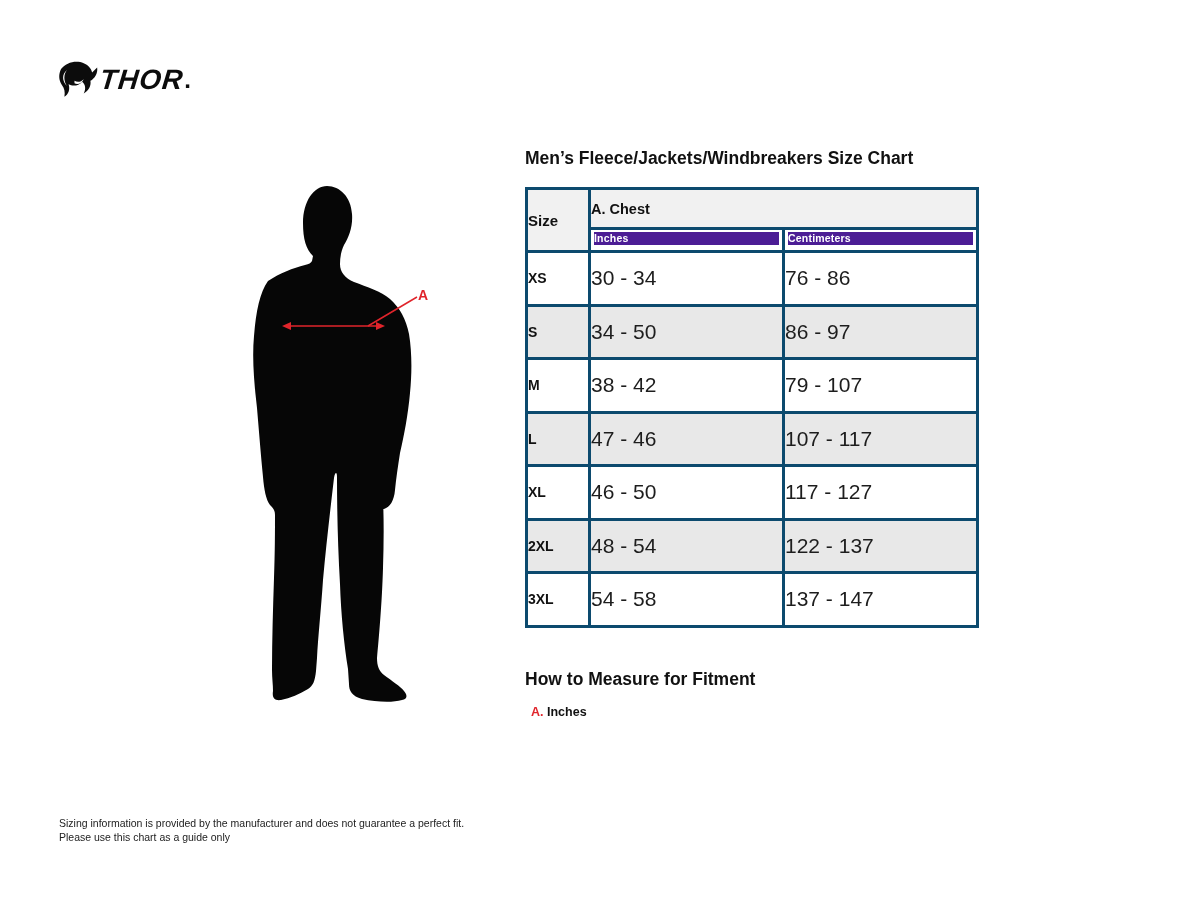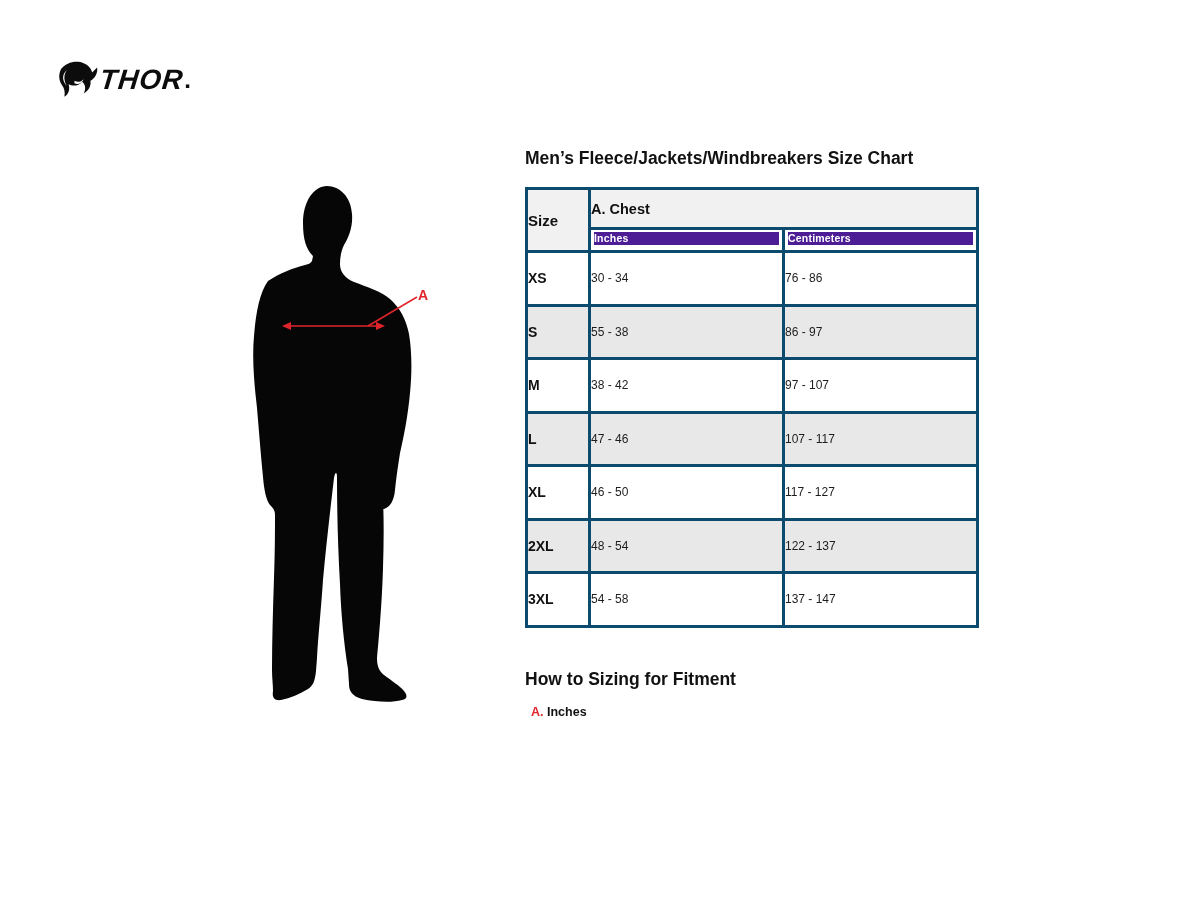--- a/index.html
+++ b/index.html
@@ -28,21 +28,21 @@
   tr.hdr-row { height:40px; }
   th.size-h { background:#f1f1f1; font-size:15px; font-weight:bold; color:#111; }
   th.group-h { background:#f1f1f1; font-size:14.5px; font-weight:bold; color:#111; border-bottom:none; }
   tr.bar-row { height:16px; }
   th.bar-cell { padding:0; border-top:none; background:#fff; }
   .bar-inner { background:#4c1d95; color:#fff; font-size:10.5px; font-weight:bold;
                height:13px; line-height:13px; margin:2px 3px 5px 3px; letter-spacing:.2px; }
   tr.data-row { height:53.5px; background:#fff;padding-left:37px; }
   tr.data-row.alt { background:#e8e8e8; }
   td.sz { font-size:14px; font-weight:bold; color:#111; }
-  td.val { font-size:12px; color:#1d1d1d;margin-top:34px; }
+  td.val { font-size:21px; color:#1d1d1d;margin-top:34px; }
 
   .howto-title { font-size:17.5px; font-weight:bold; color:#111; margin-top:41px; }
   .measure-item { margin-top:15px; padding-left:6px; }
   .measure-name { font-size:12.5px; font-weight:bold; color:#111; }
   .measure-letter { color:#e0242b; }
   .measure-desc { font-size:12.5px; color:#1c1c1c; margin-top:3px; padding-left:0; }
 
   
   .disclaimer { position:absolute; left:59px; top:817px; font-size:10.5px;
                 color:#222; line-height:13.5px; }
@@ -123,27 +123,27 @@
         </tr>
       </thead>
       <tbody>
         <tr class="data-row">
           <td class="sz">XS</td>
           <td class="val">30 - 34</td>
           <td class="val">76 - 86</td>
         </tr>
         <tr class="data-row alt">
           <td class="sz">S</td>
-          <td class="val">55 - 38</td>
+          <td class="val">34 - 50</td>
           <td class="val">86 - 97</td>
         </tr>
         <tr class="data-row">
           <td class="sz">M</td>
           <td class="val">38 - 42</td>
-          <td class="val">97 - 107</td>
+          <td class="val">79 - 107</td>
         </tr>
         <tr class="data-row alt">
           <td class="sz">L</td>
           <td class="val">47 - 46</td>
           <td class="val">107 - 117</td>
         </tr>
         <tr class="data-row">
           <td class="sz">XL</td>
           <td class="val">46 - 50</td>
           <td class="val">117 - 127</td>
@@ -154,23 +154,27 @@
           <td class="val">122 - 137</td>
         </tr>
         <tr class="data-row">
           <td class="sz">3XL</td>
           <td class="val">54 - 58</td>
           <td class="val">137 - 147</td>
         </tr>
       </tbody>
     </table>
 
-    <h2 class="howto-title">How to Sizing for Fitment</h2>
+    <h2 class="howto-title">How to Measure for Fitment</h2>
     <div class="measure-item">
       <div class="measure-name">
         <span class="measure-letter">A.</span>
         <span>Inches</span>
       </div>
     </div>
   </div>
 
+  <div class="disclaimer">
+    <div>Sizing information is provided by the manufacturer and does not guarantee a perfect fit.</div>
+    <div>Please use this chart as a guide only</div>
+  </div>
 
 </div>
 
 </body></html>

